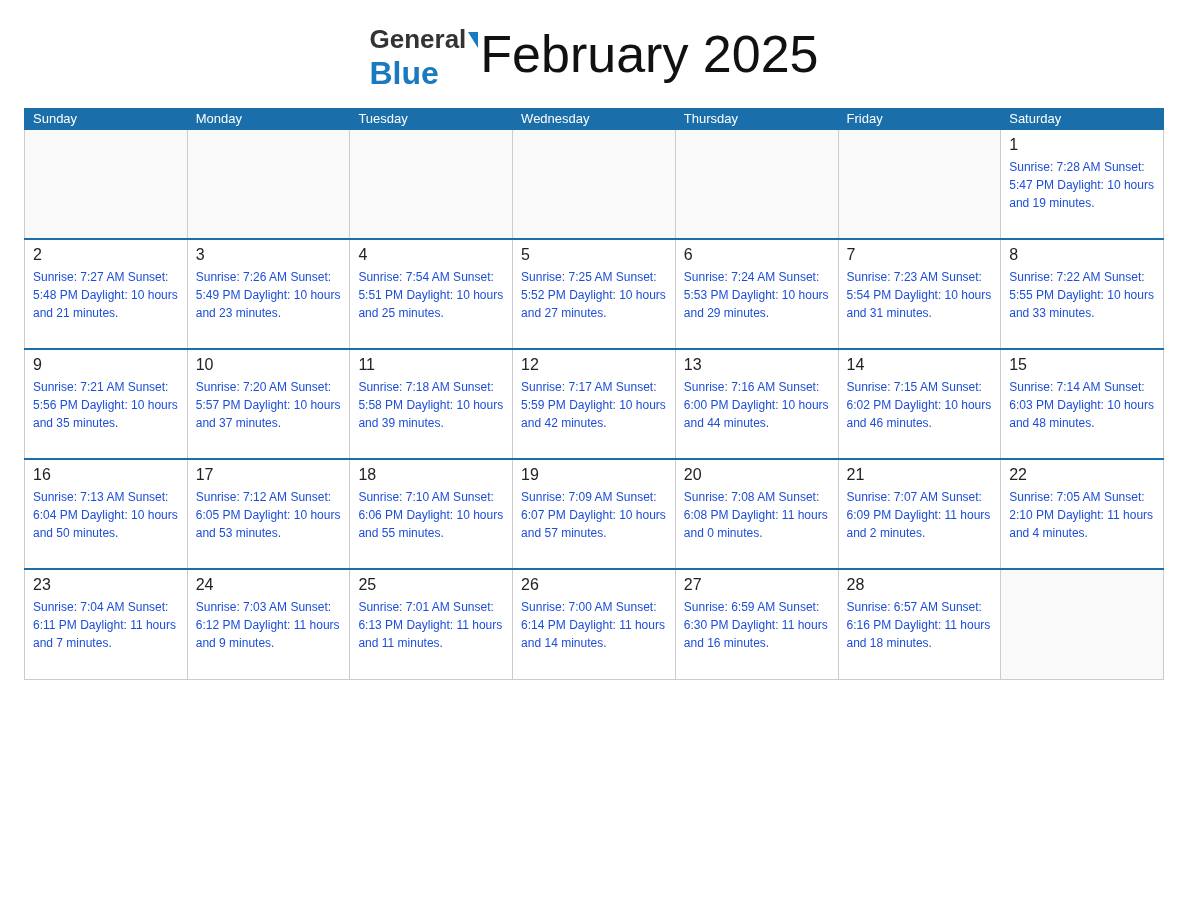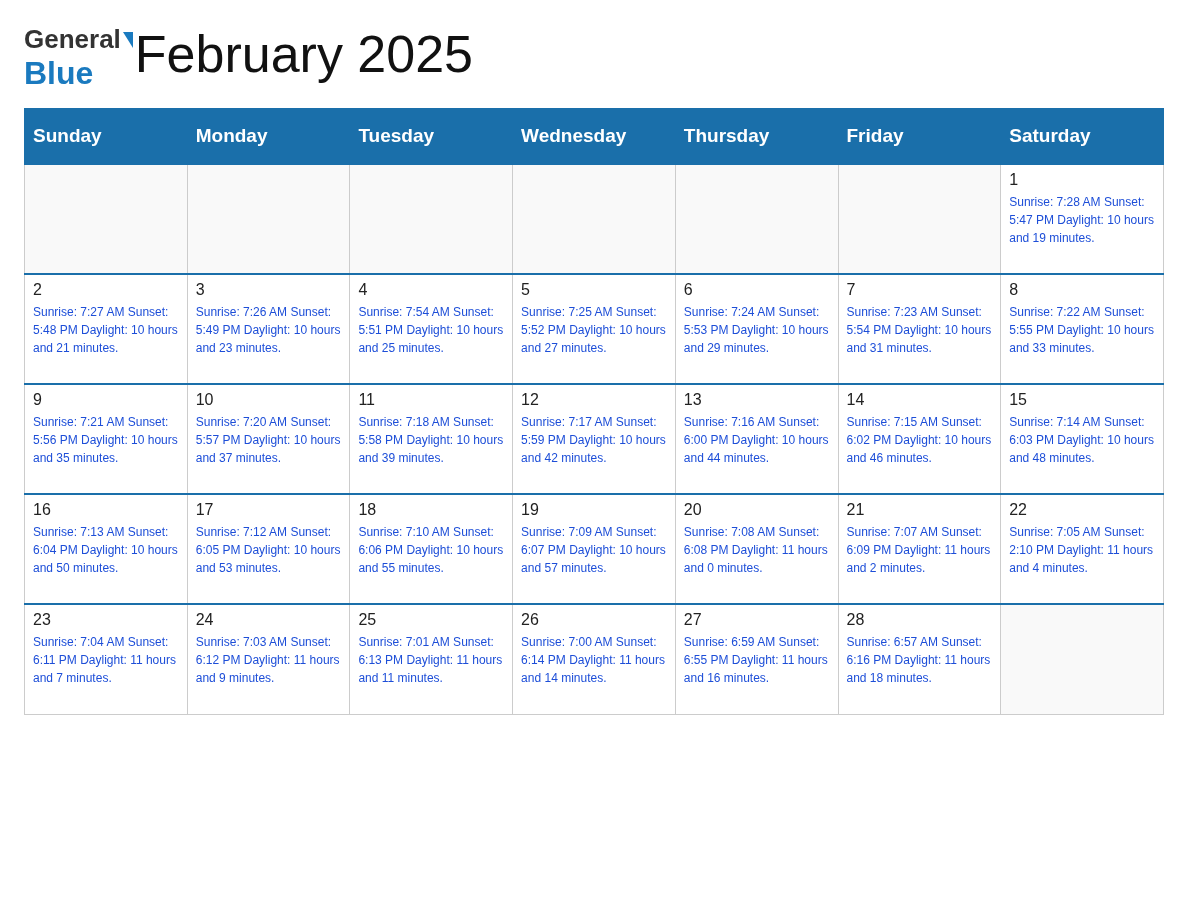--- a/index.html
+++ b/index.html
@@ -5,21 +5,21 @@
     * { box-sizing: border-box; margin: 0; padding: 0; }
     body {
       font-family: Arial, sans-serif;
       background: #fff;
       padding: 24px;
       width: 1188px;
       min-height: 918px;
     }
     .header {
       display: flex;
-      justify-content: flex-start;
+      justify-content: center;
       align-items: flex-start;
       margin-bottom: 16px;
     }
     .logo {
       display: flex;
       flex-direction: column;
       align-items: flex-start;
     }
     .logo-text {
       display: flex;
@@ -54,23 +54,23 @@
       margin-top: 4px;
     }
     table {
       width: 100%;
       border-collapse: collapse;
       table-layout: fixed;
     }
     thead tr th {
       background-color: #1a6faa;
       color: #fff;
-      font-size: 19px;
-      font-weight: bold;
-      padding: 16px 8px;
+      font-size: 13px;
+      font-weight: normal;
+      padding: 2px 8px;
       text-align: left;
       border: 1px solid #1a6faa;
     }
     tbody tr td {
       vertical-align: top;
       border: 1px solid #ccc;
       padding: 6px 8px;
       min-height: 90px;
       font-size: 12.5px;
       color: #333;
@@ -297,21 +297,21 @@
         </td>
         <td>
           <span class="day-num">26</span>
           <div class="day-info">Sunrise: 7:00 AM
 Sunset: 6:14 PM
 Daylight: 11 hours and 14 minutes.</div>
         </td>
         <td>
           <span class="day-num">27</span>
           <div class="day-info">Sunrise: 6:59 AM
-Sunset: 6:55 PM
+Sunset: 6:30 PM
 Daylight: 11 hours and 16 minutes.</div>
         </td>
         <td>
           <span class="day-num">28</span>
           <div class="day-info">Sunrise: 6:57 AM
 Sunset: 6:16 PM
 Daylight: 11 hours and 18 minutes.</div>
         </td>
         <td class="empty-cell"></td>
       </tr>

